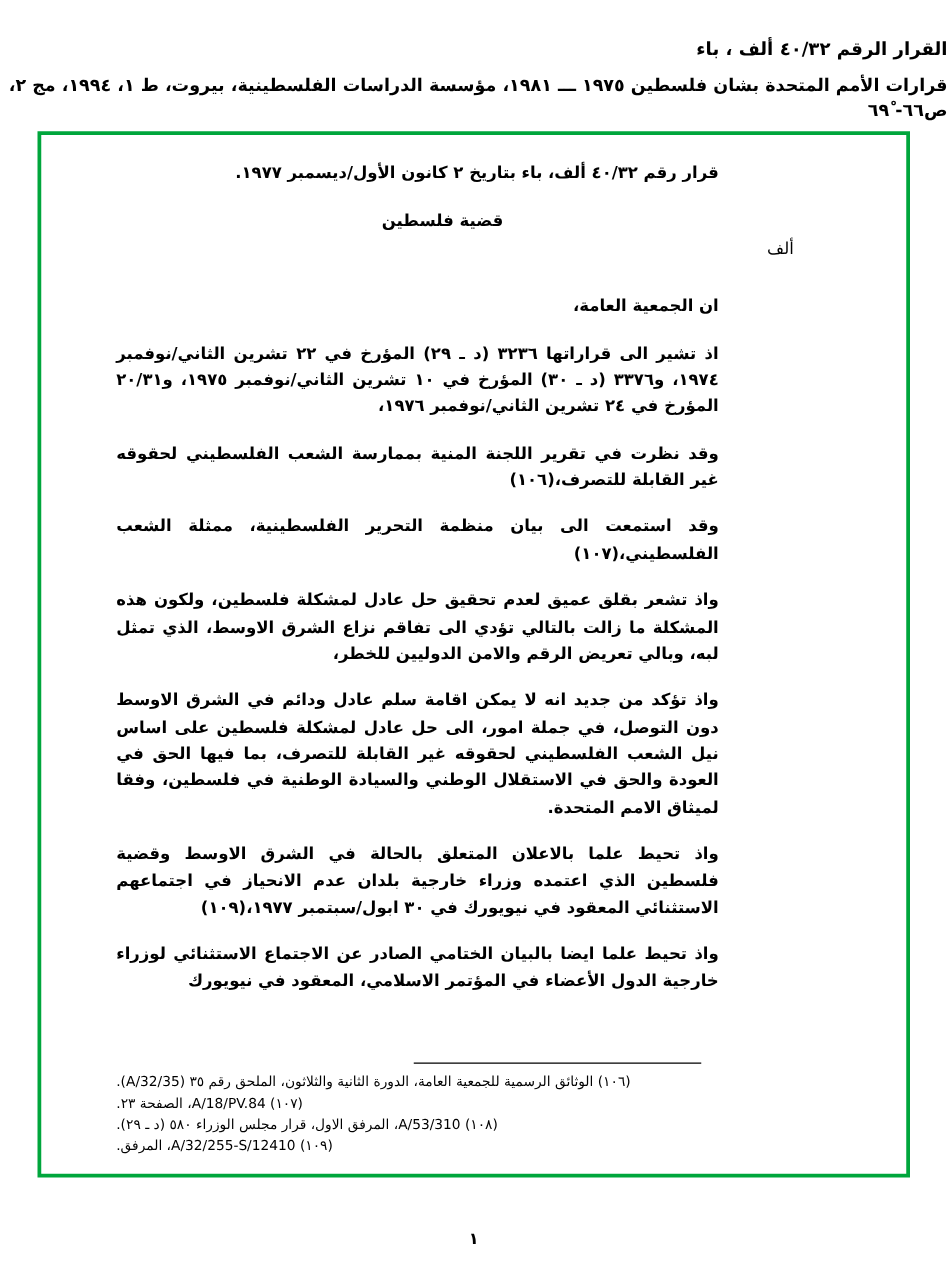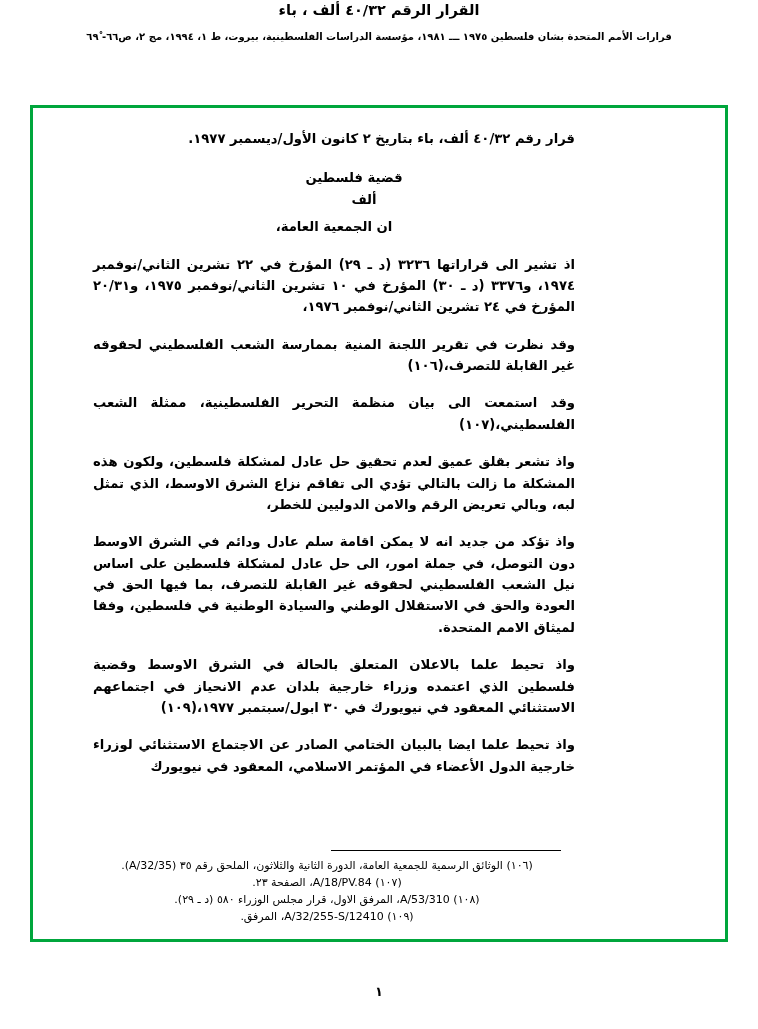--- a/index.html
+++ b/index.html
@@ -15,31 +15,32 @@
     position: relative;
     overflow: hidden;
   }
   .page {
     width: 758px;
     height: 1029px;
     position: relative;
     box-sizing: border-box;
   }
   .doc-header {
-    text-align: center;
+    text-align: right;
+    padding-top: 30px;
   }
   .doc-title {
     font-weight: bold;
     font-size: 14.5px;
     letter-spacing: 0px;
     line-height: 1.4;
   }
   .doc-subtitle {
     font-weight: bold;
-    font-size: 10px;
+    font-size: 14px;
     margin-top: 10px;
     line-height: 1.4;
   }
   .frame {
     position: absolute;
     top: 105px;
     right: 30px;
     left: 30px;
     height: 837px;
     border: 3px solid #00a63c;
@@ -59,46 +60,44 @@
   .res-line {
     margin-bottom: 18px;
     font-weight: bold;
   }
   .res-title {
     text-align: center;
     font-weight: bold;
     margin-right: -40px;
   }
   .part-letter {
-    text-align: center;
-    font-weight: bold;
-    margin-bottom: 6px;
+    font-weight: normal;
+    margin-bottom: 25px;
     margin-right: -60px;
   }
   .assembly {
     font-weight: bold;
     margin-bottom: 12px;
-    text-align: center;
   }
   p.para {
     margin: 16px 0 11px 0;
     text-align: justify;
     text-justify: inter-word;
   }
   .b {
     font-weight: bold;
   }
   .footnotes {
     position: absolute;
     right: 164px;
     left: 60px;
     bottom: 14px;
     font-size: 11px;
     line-height: 1.55;
-    text-align: center;
+    text-align: left;
     direction: rtl;
   }
   .footnote-rule {
     border: 0;
     border-top: 1px solid #000;
     width: 230px;
     margin: 0 0 6px auto;
   }
   .fn {
     margin: 0;

